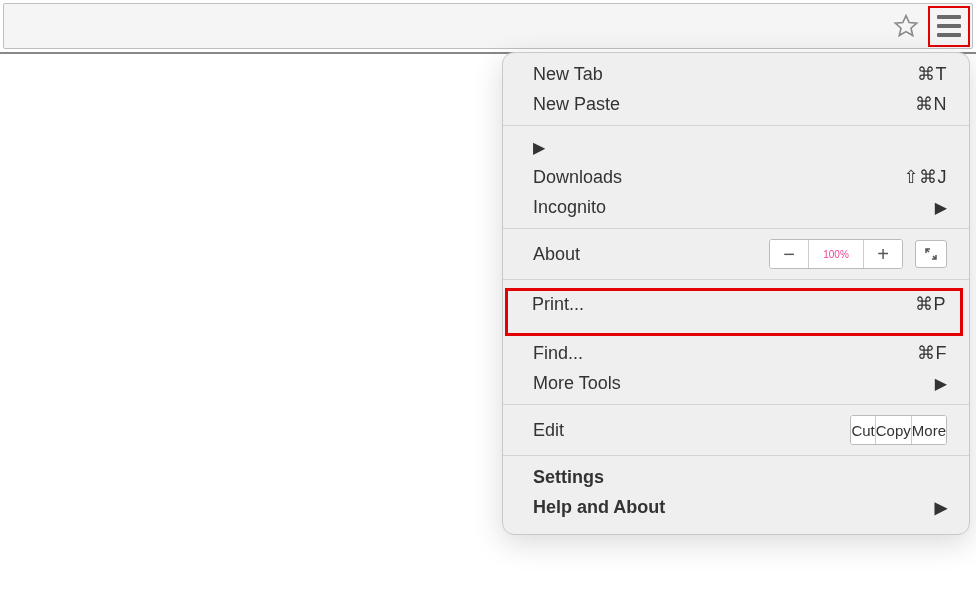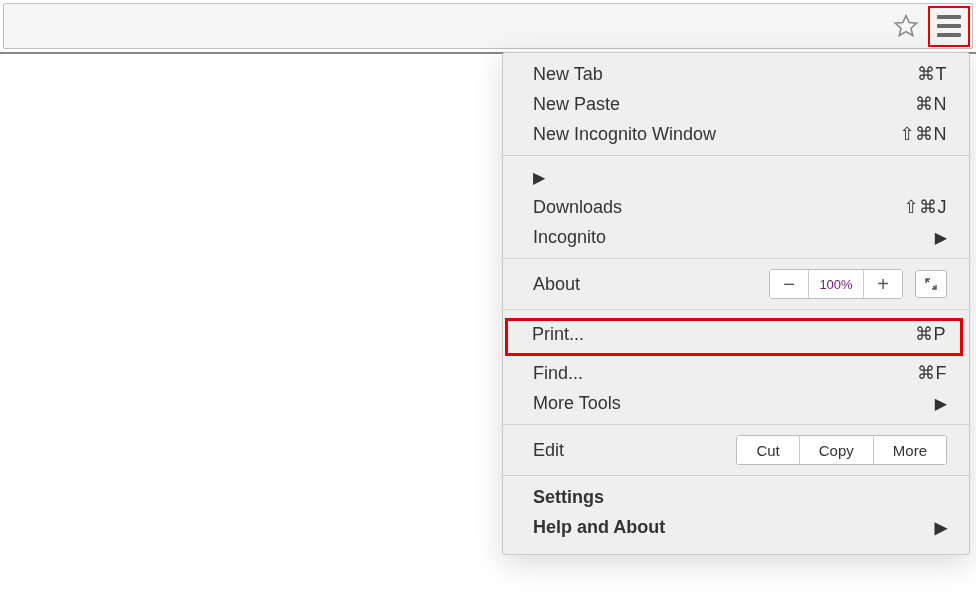--- a/index.html
+++ b/index.html
@@ -62,21 +62,21 @@
       margin-top: 3px;
       height: 540px;
     }
     .menu {
       position: absolute;
       top: 52px;
       right: 6px;
       width: 468px;
       background: #efefef;
       border: 1px solid #c8c8c8;
-      border-radius: 3px;
+      border-radius: 12px;
       box-shadow: 0 8px 30px rgba(0,0,0,0.15);
       padding-bottom: 6px;
     }
     .menu-group {
       padding: 6px 0;
       border-bottom: 1px solid #d4d4d4;
     }
     .menu-group:last-child { border-bottom: none; font-weight: bold; }
     .menu-item {
       display: flex;
@@ -96,21 +96,21 @@
       font-size: 18px;
       letter-spacing: 0.5px;
     }
     .submenu-arrow {
       font-size: 16px;
       color: #333;
     }
     .print-highlight {
       border: 3px solid #e30000;
       margin: 2px 6px 2px 2px;
-      padding: 2px 14px 8px 24px;
+      padding: 2px 14px 18px 24px;
     }
     .zoom-controls {
       display: flex;
       align-items: center;
       gap: 12px;
     }
     .zoom-group {
       display: flex;
       border: 1px solid #bbb;
       border-radius: 3px;
@@ -127,22 +127,22 @@
       color: #555;
       cursor: pointer;
       background: #fff;
     }
     .zoom-val {
       width: 56px;
       height: 28px;
       display: flex;
       align-items: center;
       justify-content: center;
-      font-size: 13px;
-      color: #701a75;
+      font-size: 10px;
+      color: #ec4899;
       border-left: 1px solid #ccc;
       border-right: 1px solid #ccc;
     }
     .fullscreen-btn {
       width: 32px;
       height: 28px;
       border: 1px solid #bbb;
       border-radius: 3px;
       background: #fff;
       display: flex;
@@ -153,21 +153,21 @@
     .fullscreen-btn svg { width: 14px; height: 14px; }
     .edit-controls {
       display: flex;
       border: 1px solid #bbb;
       border-radius: 3px;
       overflow: hidden;
       background: #fff;
     }
     .edit-btn {
       height: 28px;
-      padding: 0 19px;
+      padding: 0 0;
       display: flex;
       align-items: center;
       justify-content: center;
       font-size: 15px;
       color: #333;
       cursor: pointer;
       background: #fff;
     }
     .edit-btn + .edit-btn { border-left: 1px solid #ccc; }
   </style>
@@ -195,24 +195,20 @@
 <div class="menu">
 
   <div class="menu-group">
     <div class="menu-item">
       <span class="menu-item-label">New Tab</span>
       <span class="shortcut">⌘T</span>
     </div>
     <div class="menu-item">
       <span class="menu-item-label">New Paste</span>
       <span class="shortcut">⌘N</span>
-    </div>
-    <div class="menu-item">
-      <span class="menu-item-label">New Incognito Window</span>
-      <span class="shortcut">⇧⌘N</span>
     </div>
   </div>
 
   <div class="menu-group">
     <div class="menu-item">
       <span class="submenu-arrow">▶</span>
     </div>
     <div class="menu-item">
       <span class="menu-item-label">Downloads</span>
       <span class="shortcut">⇧⌘J</span>

